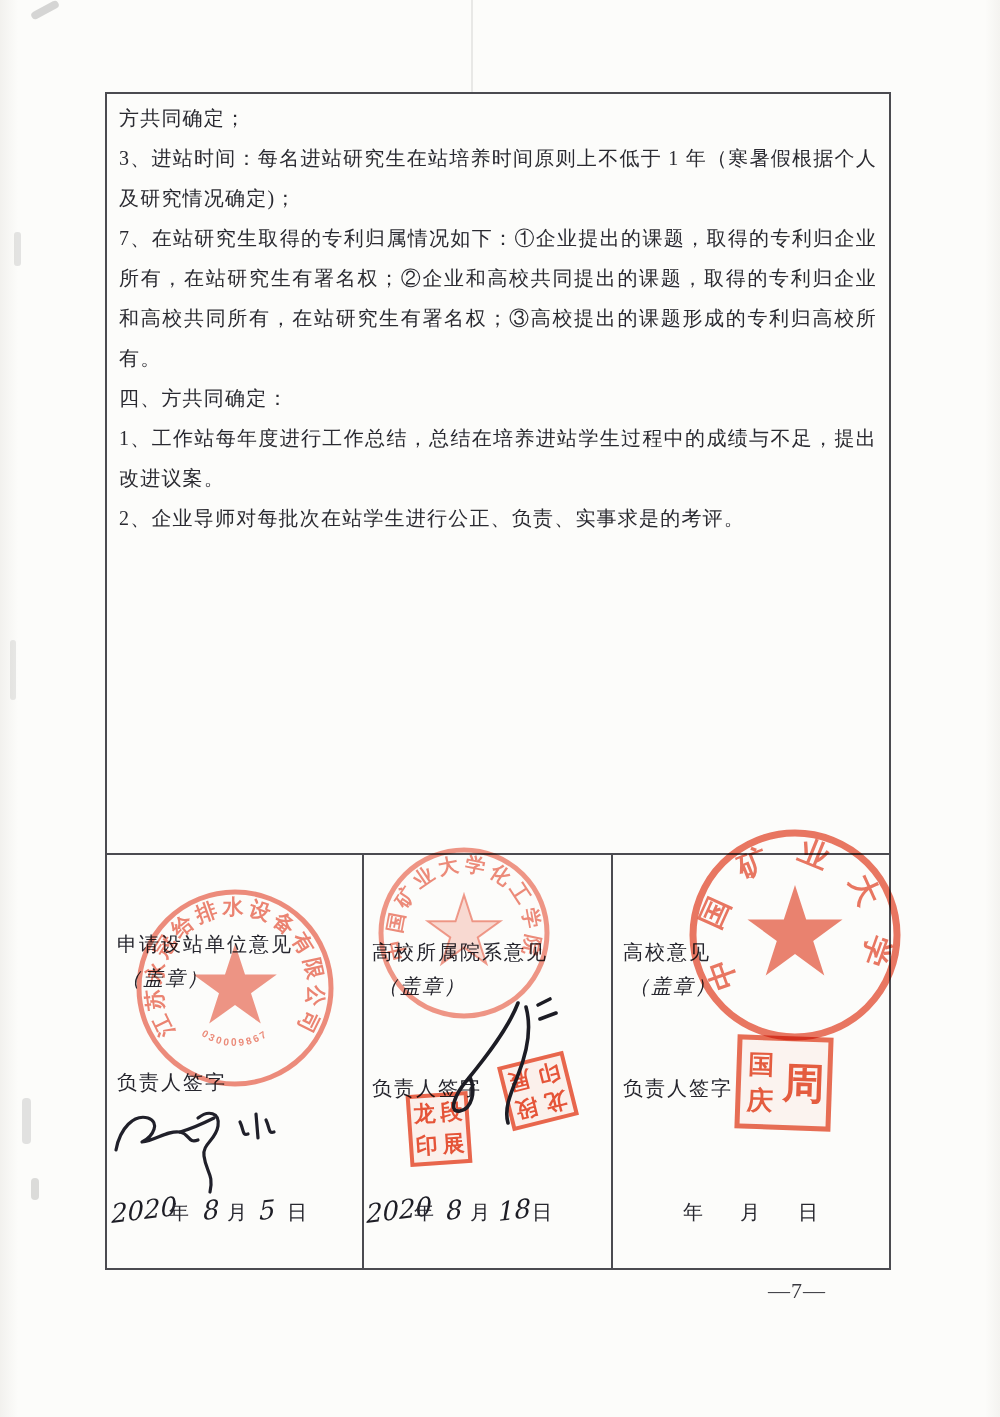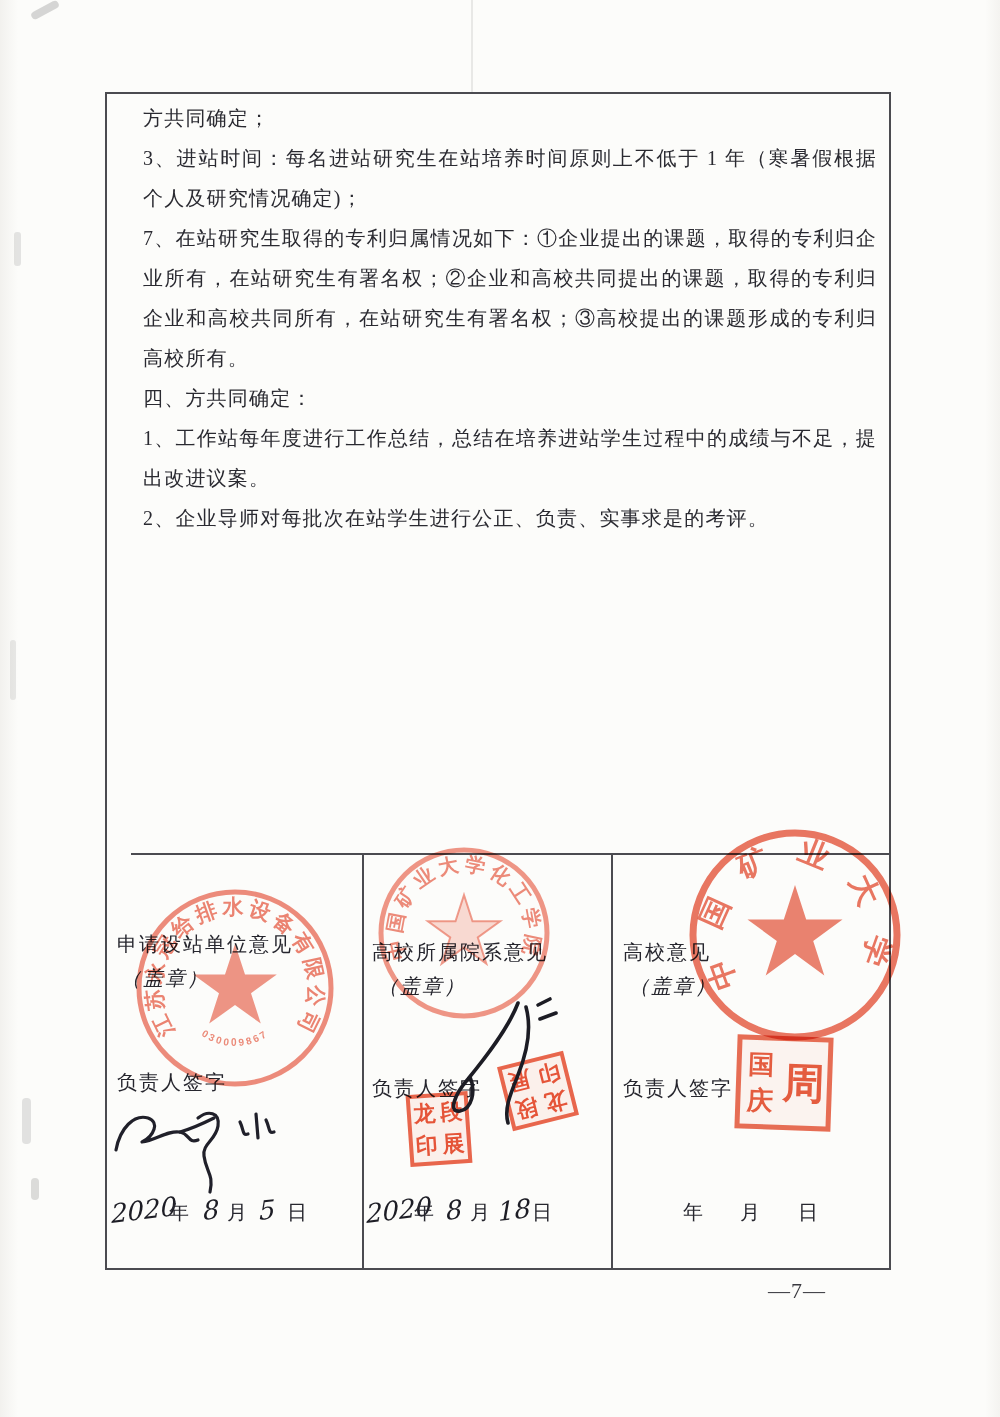--- a/index.html
+++ b/index.html
@@ -3,21 +3,21 @@
 <meta charset="utf-8">
 <style>
   html,body{margin:0;padding:0;}
   body{width:1000px;height:1417px;position:relative;background:#fbfbf9;
        font-family:"Liberation Serif",serif;color:#2a2a31;overflow:hidden;}
   .page{position:absolute;inset:0;background:linear-gradient(90deg,#f2f1ee 0,#fcfcfa 18px,#fcfcfa 985px,#f4f3f0 1000px);}
   
   .frame{position:absolute;left:105px;top:92px;width:786px;height:1178px;
          border:2px solid #4b4b50;box-sizing:border-box;background:transparent;}
   .text-area{height:761px;border-bottom:2px solid #4b4b50;box-sizing:border-box;
-             padding:4px 12px 9px 12px;margin-left:24px;}
+             padding:4px 12px 9px 12px;}
   .text-area p{margin:0;font-size:20px;line-height:40px;letter-spacing:1.2px;
                text-align:justify;color:#2a2a31;}
   .sig-row{display:flex;height:413px;}
   .sig-cell{position:relative;box-sizing:border-box;}
   .cell-1{width:255px;}
   .cell-2{width:249px;border-left:2px solid #4b4b50;}
   .cell-3{flex:1;border-left:2px solid #4b4b50;}
   .cell-title{position:absolute;font-size:20px;letter-spacing:2px;color:#26262e;white-space:nowrap;}
   .cell-sub{position:absolute;font-size:20px;letter-spacing:2px;color:#26262e;font-style:italic;}
   .signer{position:absolute;font-size:20px;letter-spacing:2px;color:#26262e;white-space:nowrap;}

